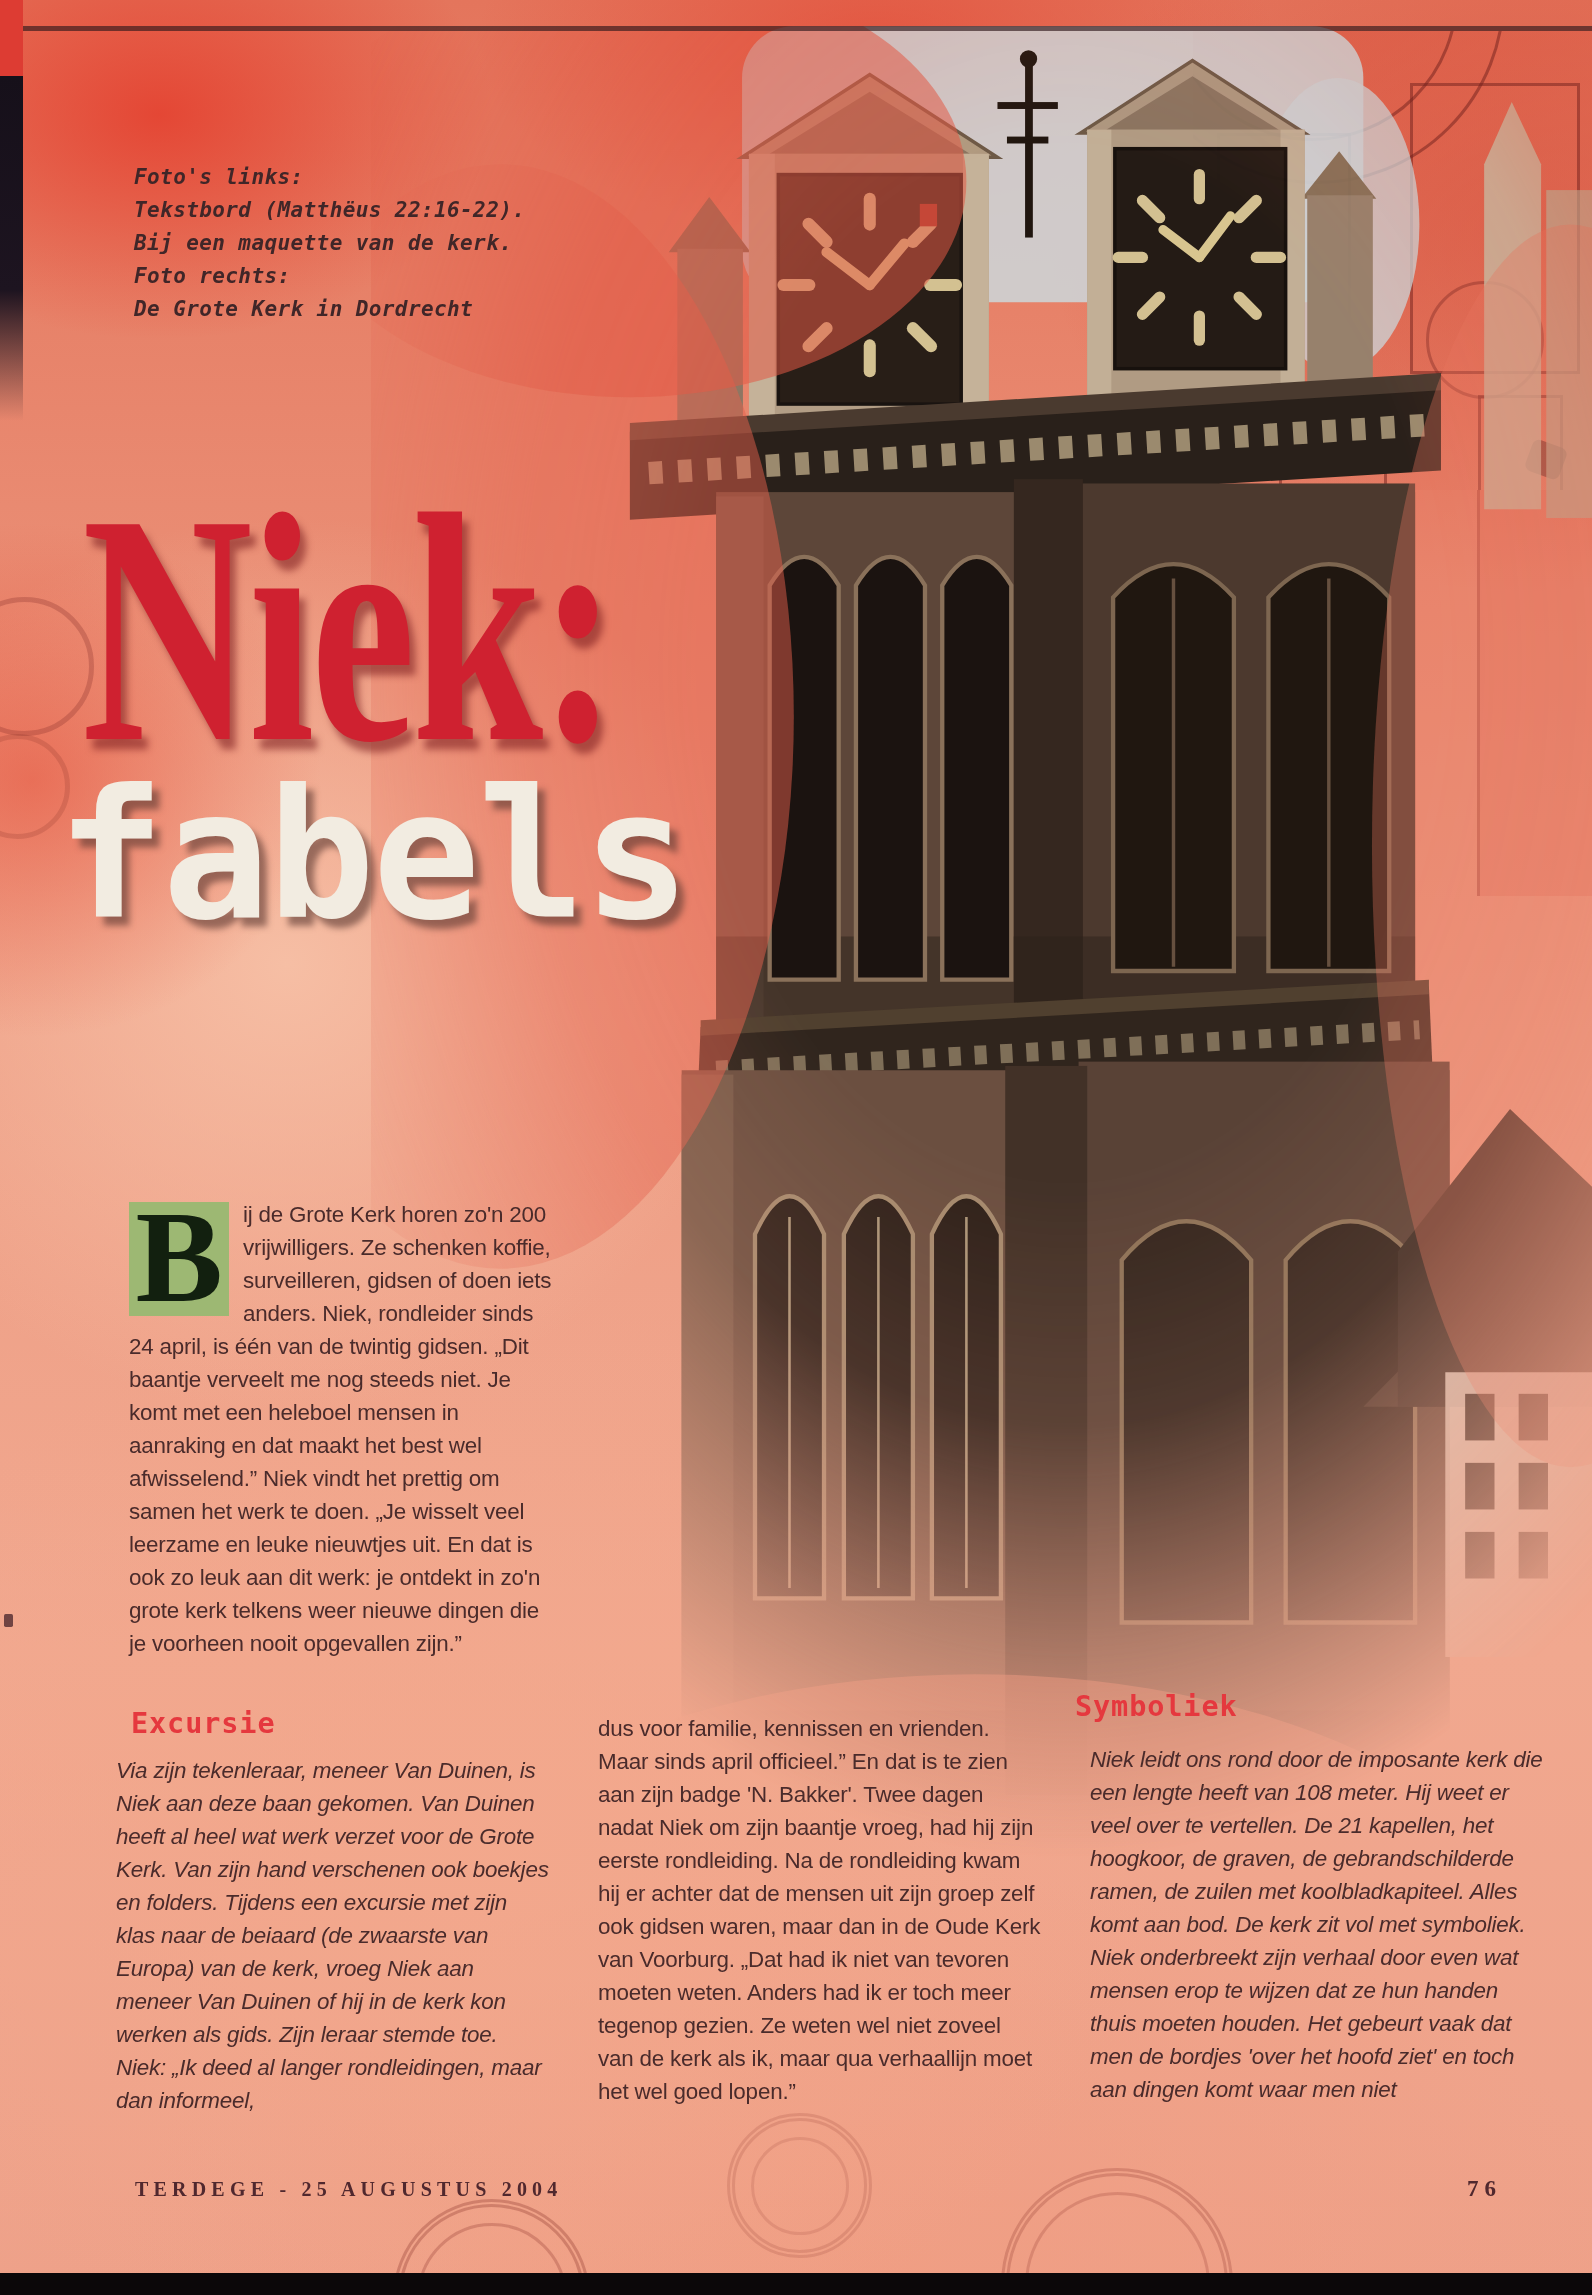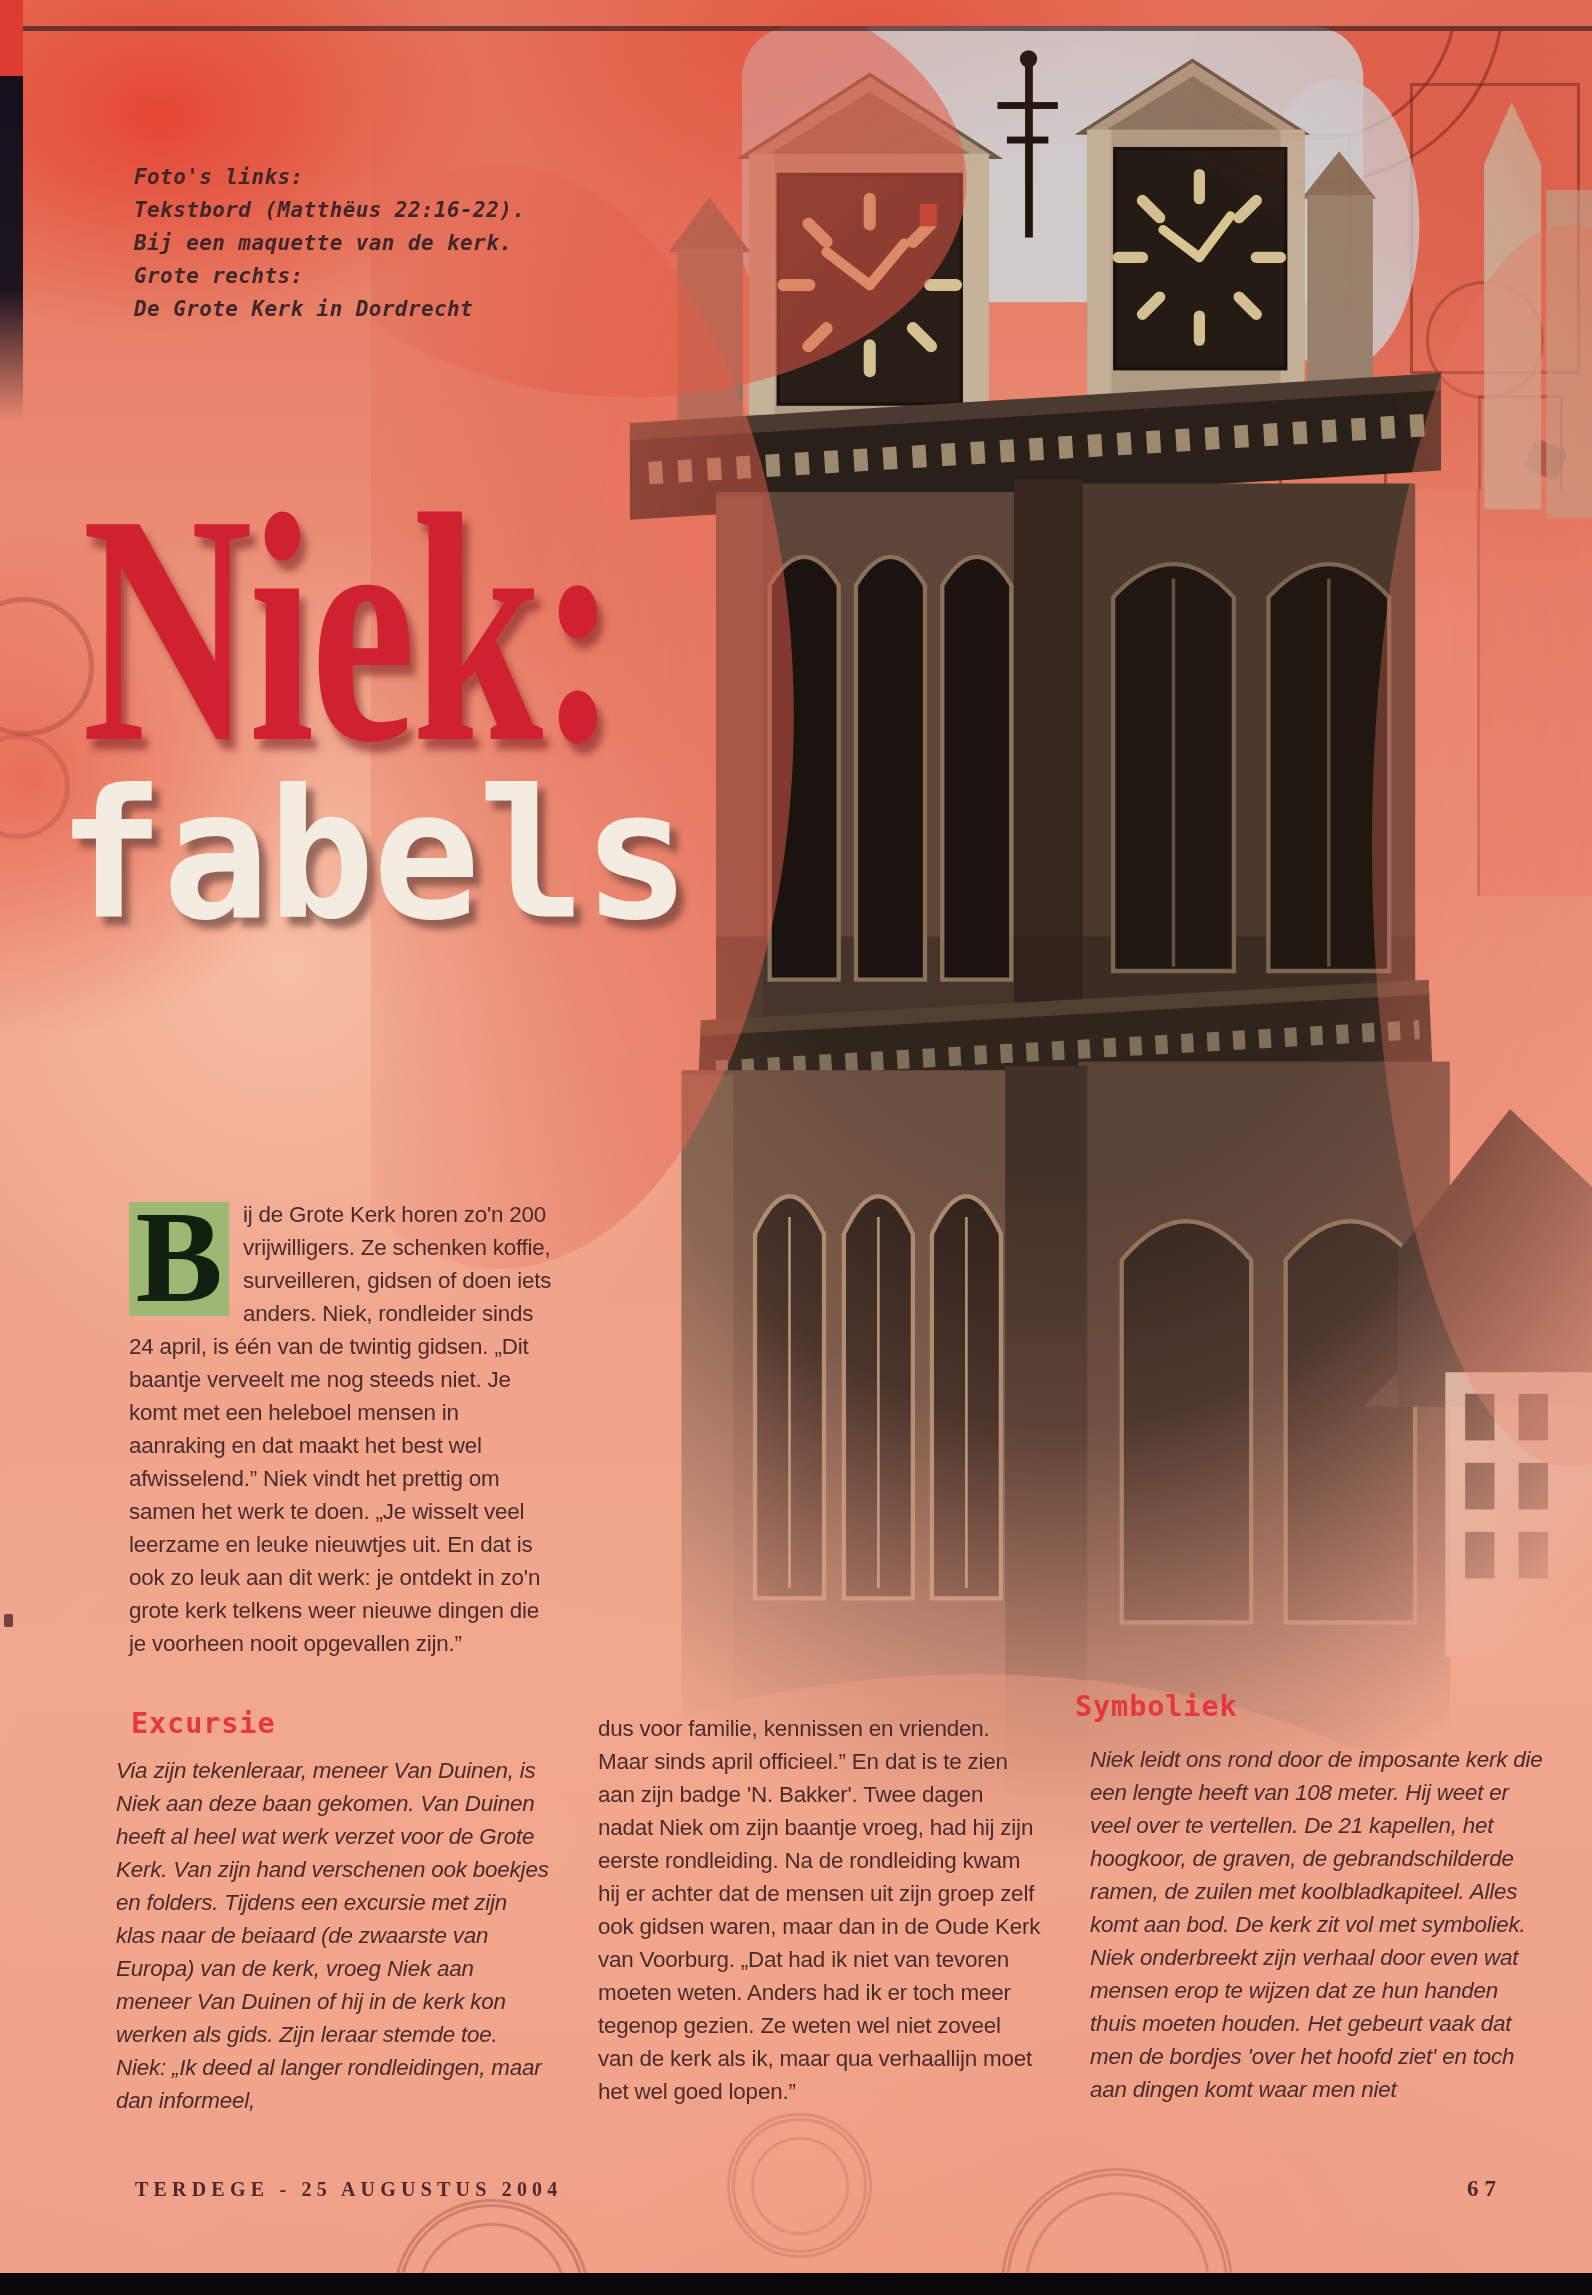--- a/index.html
+++ b/index.html
@@ -258,21 +258,21 @@
 
   <div class="abs corner-red"></div>
   <div class="abs edge-dark"></div>
   <div class="abs top-rule"></div>
   <div class="abs margin-tick"></div>
 
   <div class="abs caption">
     <div>Foto's links:</div>
     <div>Tekstbord (Matthëus 22:16-22).</div>
     <div>Bij een maquette van de kerk.</div>
-    <div>Grote rechts:</div>
+    <div>Foto rechts:</div>
     <div>De Grote Kerk in Dordrecht</div>
   </div>
 
   <div class="abs title-red">Niek:</div>
   <div class="abs title-white tw1">fabels</div>
 
   <div class="abs body-text intro">
     <p>
       <span class="dropcap-box"><span>B</span></span><span>ij de Grote Kerk horen zo'n 200 vrijwilligers. Ze schenken koffie, surveilleren, gidsen of doen iets anders. Niek, rondleider sinds 24 april, is één van de twintig gidsen. „Dit baantje verveelt me nog steeds niet. Je komt met een heleboel mensen in aanraking en dat maakt het best wel afwisselend.” Niek vindt het prettig om samen het werk te doen. „Je wisselt veel leerzame en leuke nieuwtjes uit. En dat is ook zo leuk aan dit werk: je ontdekt in zo'n grote kerk telkens weer nieuwe dingen die je voorheen nooit opgevallen zijn.”</span>
     </p>
@@ -296,17 +296,17 @@
       <div class="inner"></div>
     </div>
   <div class="abs orn" style="left:727px;top:2113px;width:129px;height:129px;opacity:.55;">
       <div class="inner"></div>
     </div>
   <div class="abs orn" style="left:1001px;top:2168px;width:216px;height:216px;opacity:.8;">
       <div class="inner"></div>
     </div>
 
   <div class="abs footer-left">TERDEGE - 25 AUGUSTUS 2004</div>
-  <div class="abs page-num">67</div>
+  <div class="abs page-num">76</div>
 
   <div class="abs bottom-bar"></div>
 </div>
 
 
 </body></html>

